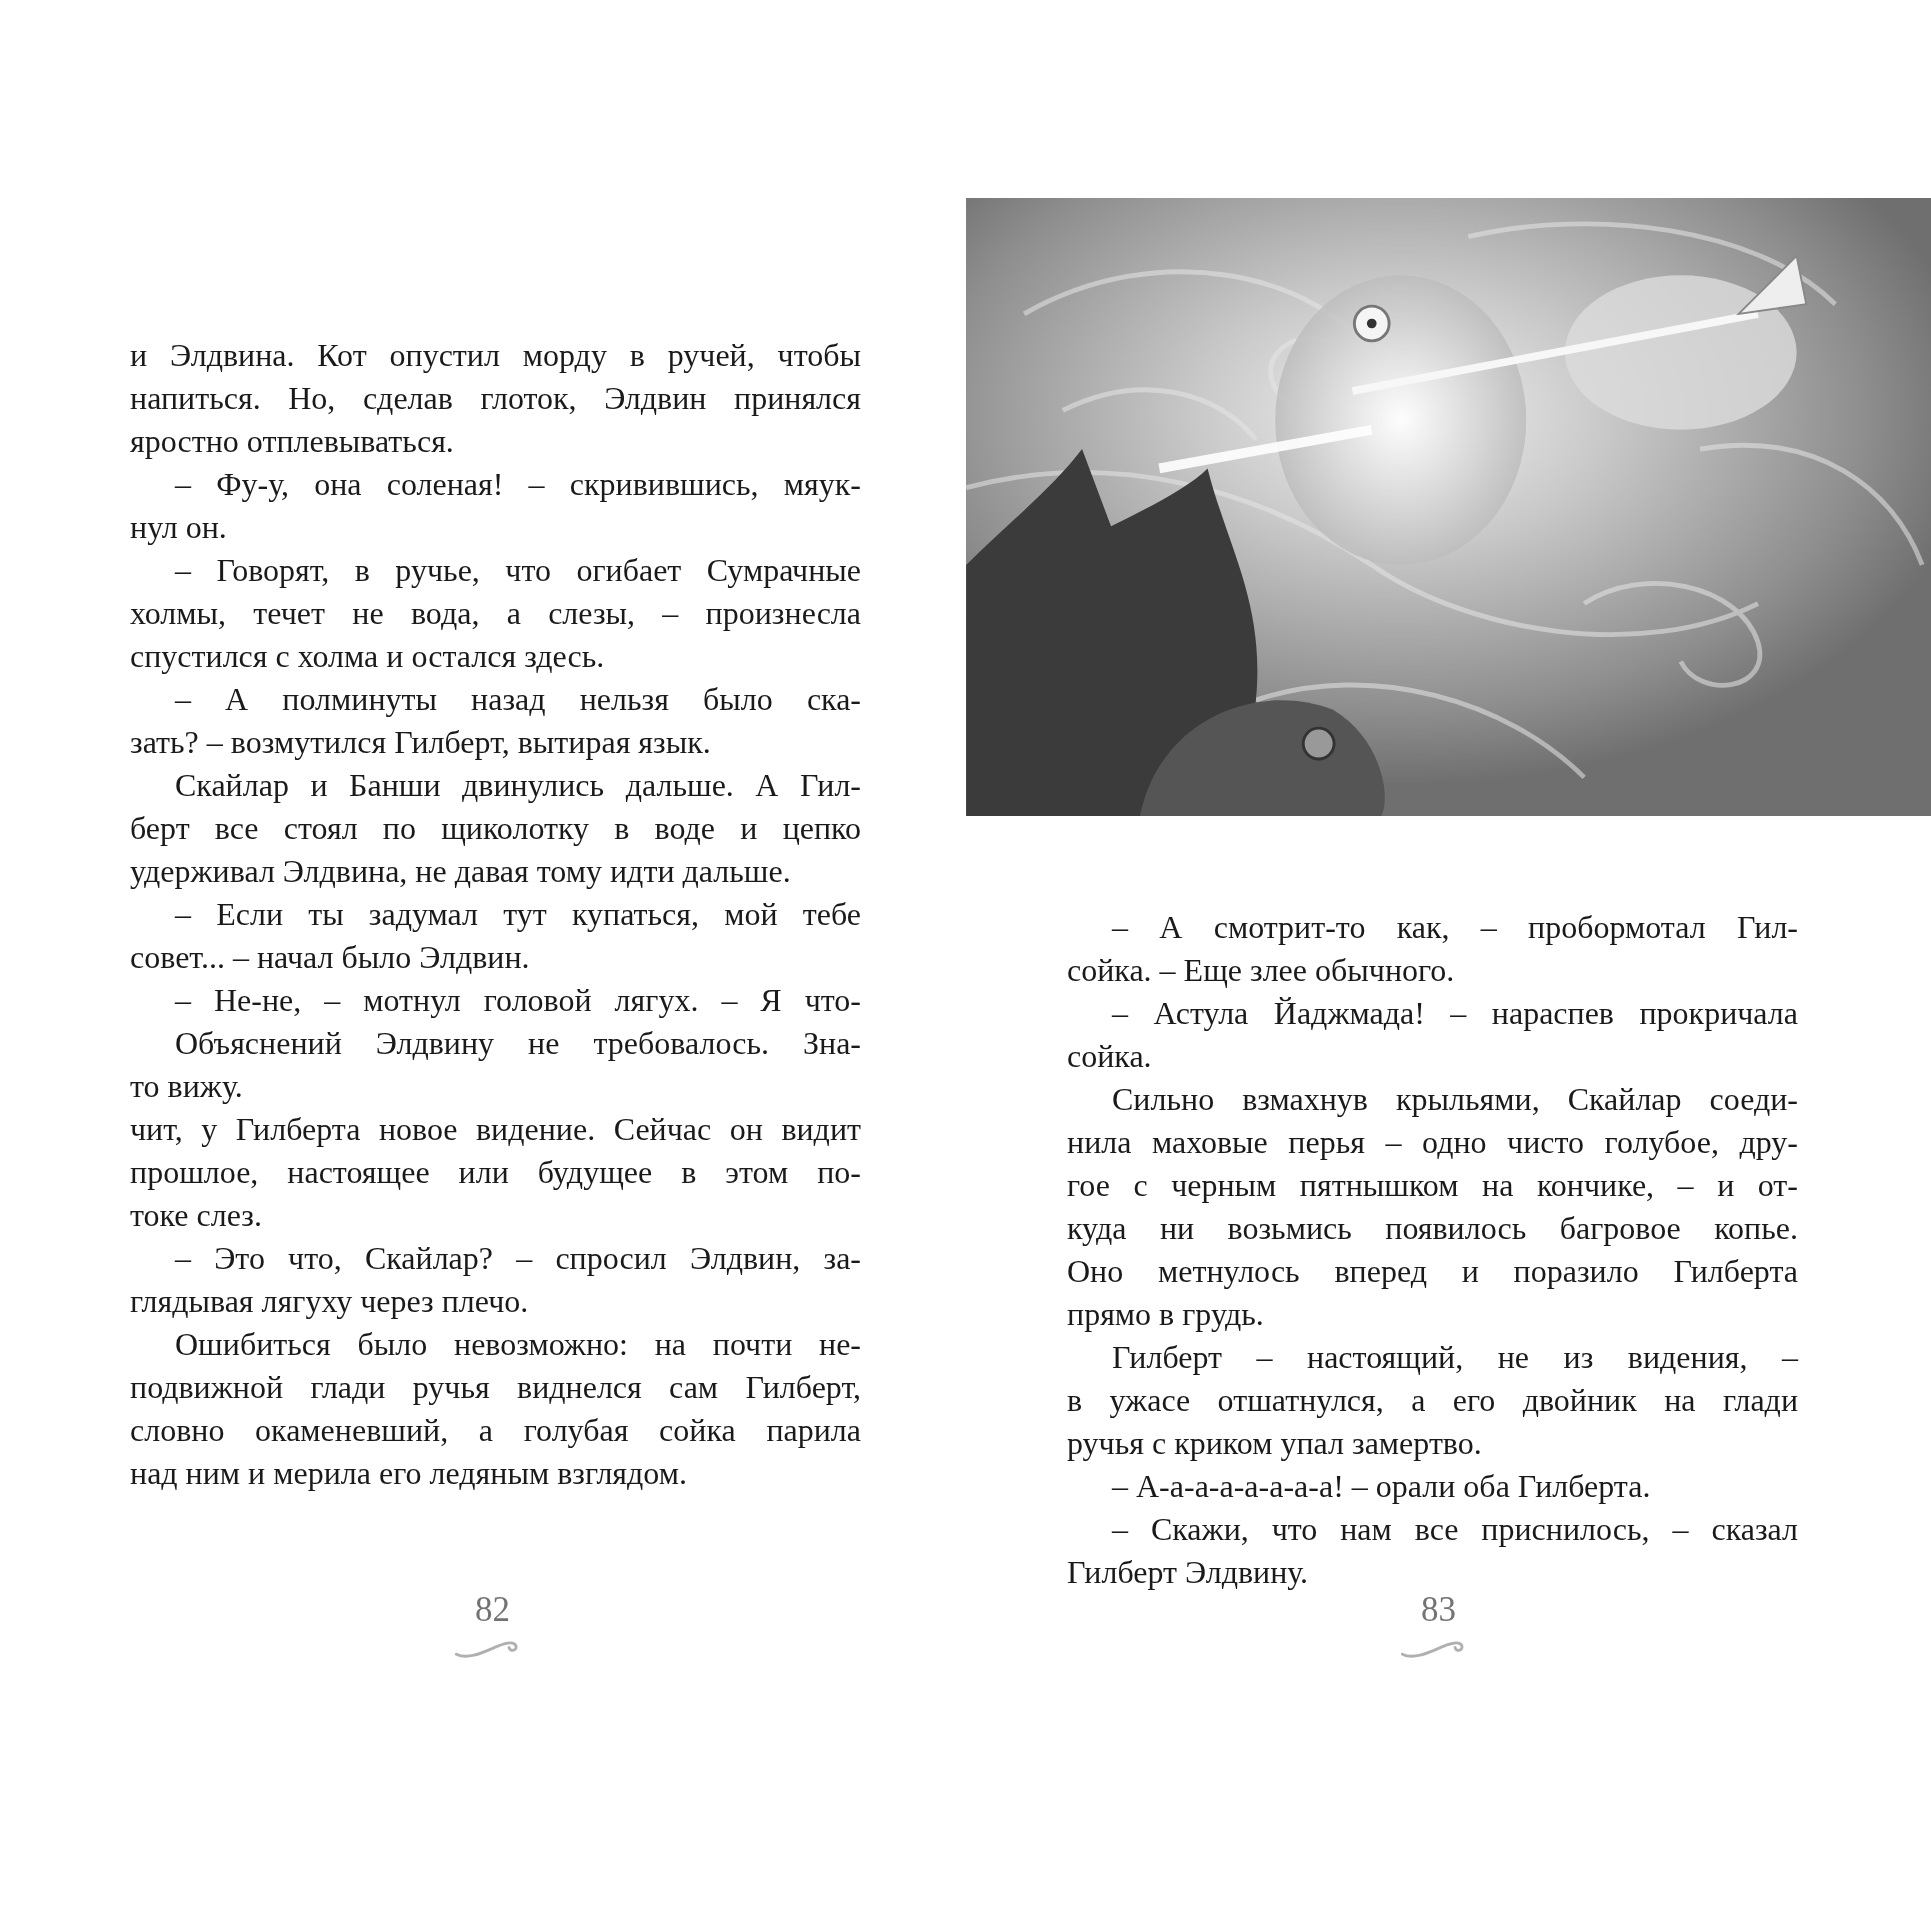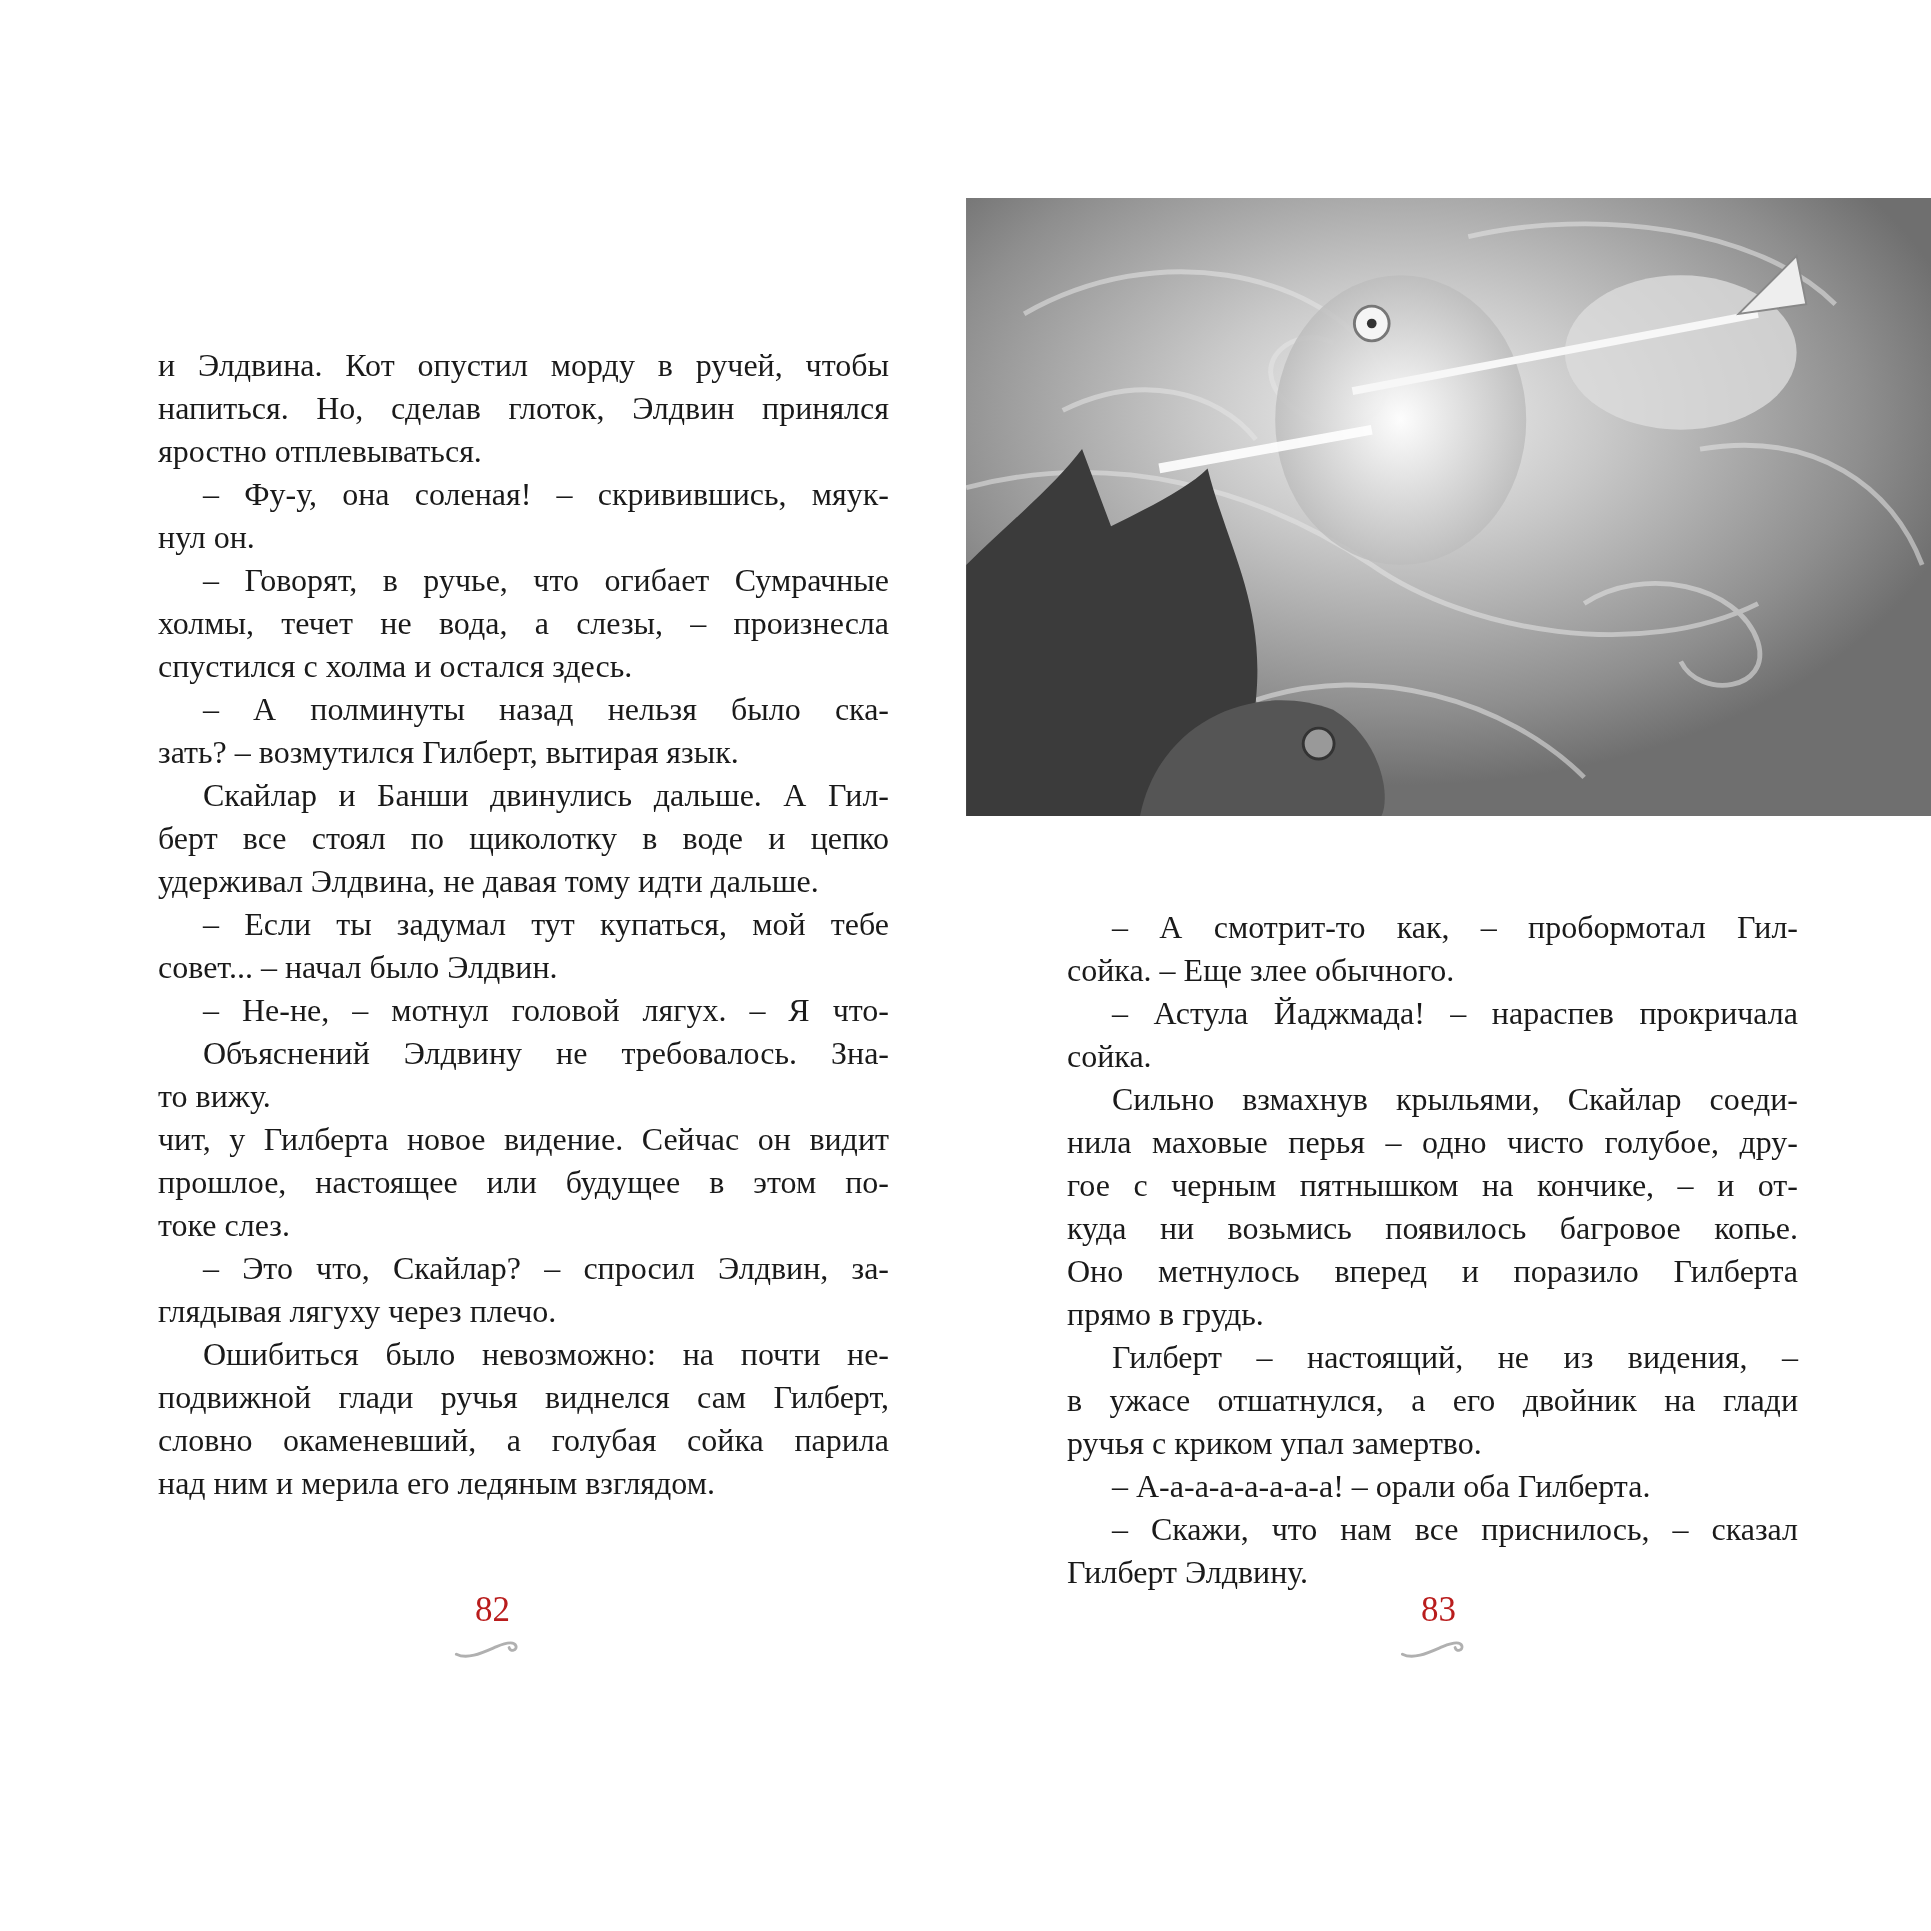--- a/index.html
+++ b/index.html
@@ -7,32 +7,32 @@
       width: 1931px; height: 1931px; background: #ffffff; position: relative; overflow: hidden;
       font-family: "Liberation Serif", "DejaVu Serif", serif; color: #1a1a1a;
     }
     .page { position: absolute; top: 0; height: 1931px; }
     .page-left { left: 0; width: 966px; }
     .page-right { left: 966px; width: 966px; }
     .text {
       position: absolute; font-size: 32px; line-height: 43px;
       text-align: justify; text-align-last: left;
     }
-    .page-left .text { left: 130px; top: 344px; width: 731px; margin-left: 28px; }
+    .page-left .text { left: 130px; top: 334px; width: 731px; }
     .line { display: block; white-space: nowrap; text-align-last: justify; }
     .line.last { text-align-last: left; }
     .line.indent { padding-left: 45px; }
     .illustration {
       position: absolute; left: 966px; top: 198px; width: 966px; height: 618px; overflow: hidden;
       background: #8a8a8a;
     }
     .illustration svg { display: block; }
     .folio {
       position: absolute; top: 1590px; width: 135px; text-align: center;
-      font-size: 35px; color: #b91c1c;
+      font-size: 35px; color: #737373;
     }
     .folio-left { left: 425px; }
     .folio-right { left: 1371px; }
     .ornament { position: absolute; top: 1637px; }
     .ornament-left { left: 454px; }
     .ornament-right { left: 1400px; }
   </style>
 </head>
 <body>
 

